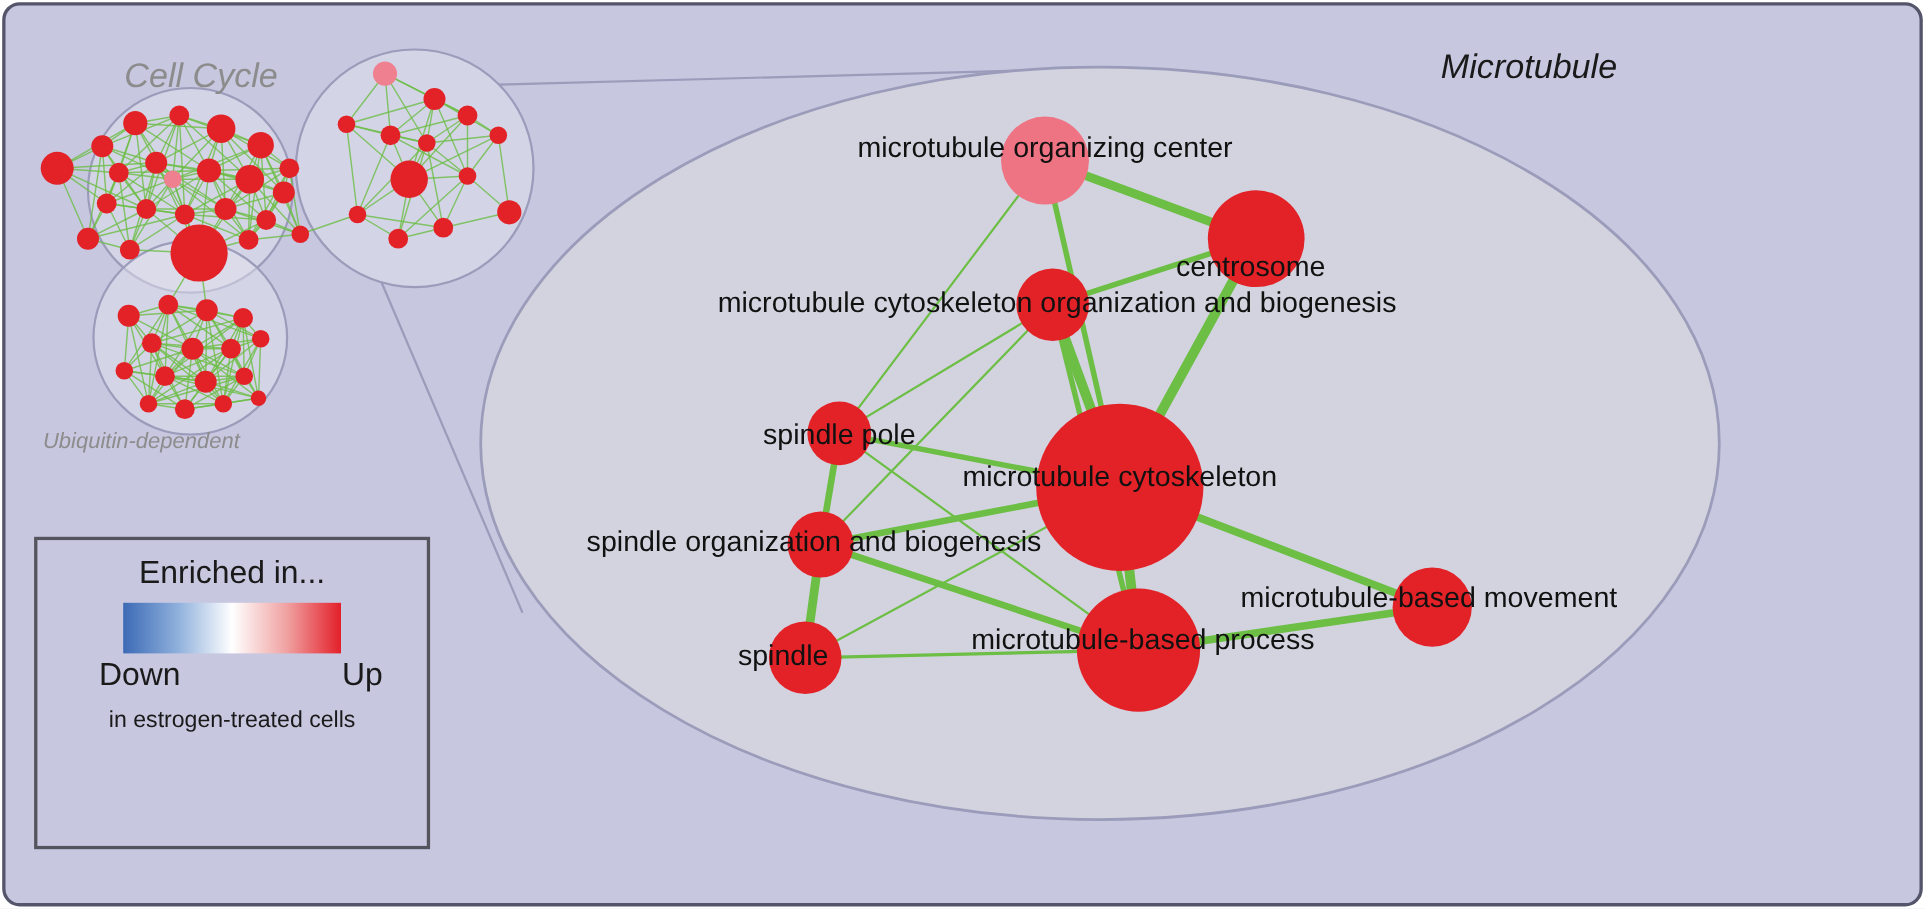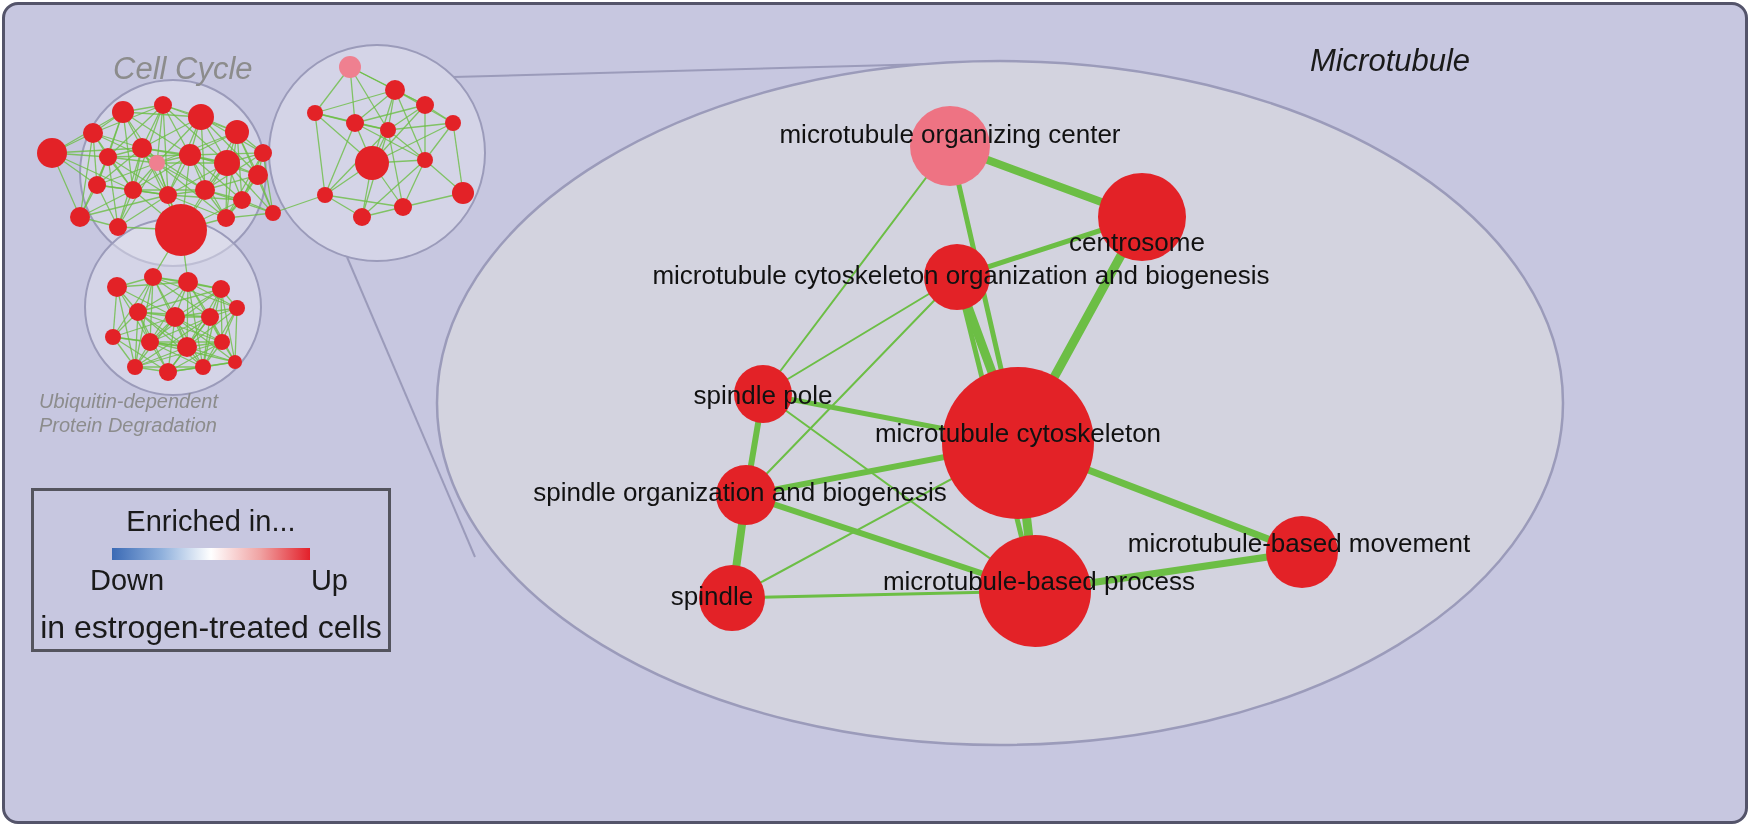--- a/index.html
+++ b/index.html
@@ -28,32 +28,32 @@
     left: 1255px; top: 38px; width: 260px;
     font-size: 31px; color: #1a1a1a; text-align: center;
   }
   .title-ubiquitin {
     left: 34px; top: 385px;
     font-size: 20px; color: #8c8c8c;
   }
   .legend {
     position: absolute;
     left: 26px; top: 483px;
-    width: 360px; height: 164px;
+    width: 360px; height: 284px;
     border: 3px solid #54545e;
     display: flex; flex-direction: column; align-items: center;
     box-sizing: border-box;
   }
   .legend-title { margin-top: 14px; font-size: 29px; color: #1a1a1a; }
   .legend-gradient { width: 198px; height: 46px; margin-top: 10px; }
   .legend-updown {
     width: 258px; display: flex; justify-content: space-between;
     font-size: 29px; color: #1a1a1a; margin-top: 4px; margin-left: 16px;
   }
-  .legend-sub { font-size: 32px; color: #1a1a1a; margin-top: 10px; text-align: center; line-height: 1.3; }
+  .legend-sub { font-size: 21px; color: #1a1a1a; margin-top: 10px; text-align: center; line-height: 1.3; }
 </style>
 </head>
 <body>
 
 <div class="canvas">
 
   <svg id="net" width="1744" height="814" viewBox="0 0 1744 814">
       <line x1="448" y1="72" x2="1000" y2="57" stroke="#9b9bba" stroke-width="2"></line>
       <line x1="342" y1="252" x2="470" y2="552" stroke="#9b9bba" stroke-width="2"></line>
       <circle cx="168" cy="168" r="93" fill="rgba(225,225,238,0.5)" stroke="#9b9bba" stroke-width="2"></circle>
@@ -419,21 +419,20 @@
     </svg>
 
   <div class="overlay-text title-cell-cycle">Cell Cycle</div>
 
   <div class="overlay-text title-microtubule">
     <div>Microtubule</div>
   </div>
 
   <div class="overlay-text title-ubiquitin">
     <div>Ubiquitin-dependent</div>
-    <div>Protein Degradation</div>
   </div>
 
   <div class="legend">
     <div class="legend-title">Enriched in...</div>
     <div class="legend-gradient" style="background: linear-gradient(to right, rgb(59, 106, 181), rgb(143, 176, 220), rgb(255, 255, 255), rgb(240, 162, 162), rgb(227, 32, 42));"></div>
     <div class="legend-updown">
       <span>Down</span>
       <span>Up</span>
     </div>
     <div class="legend-sub">

